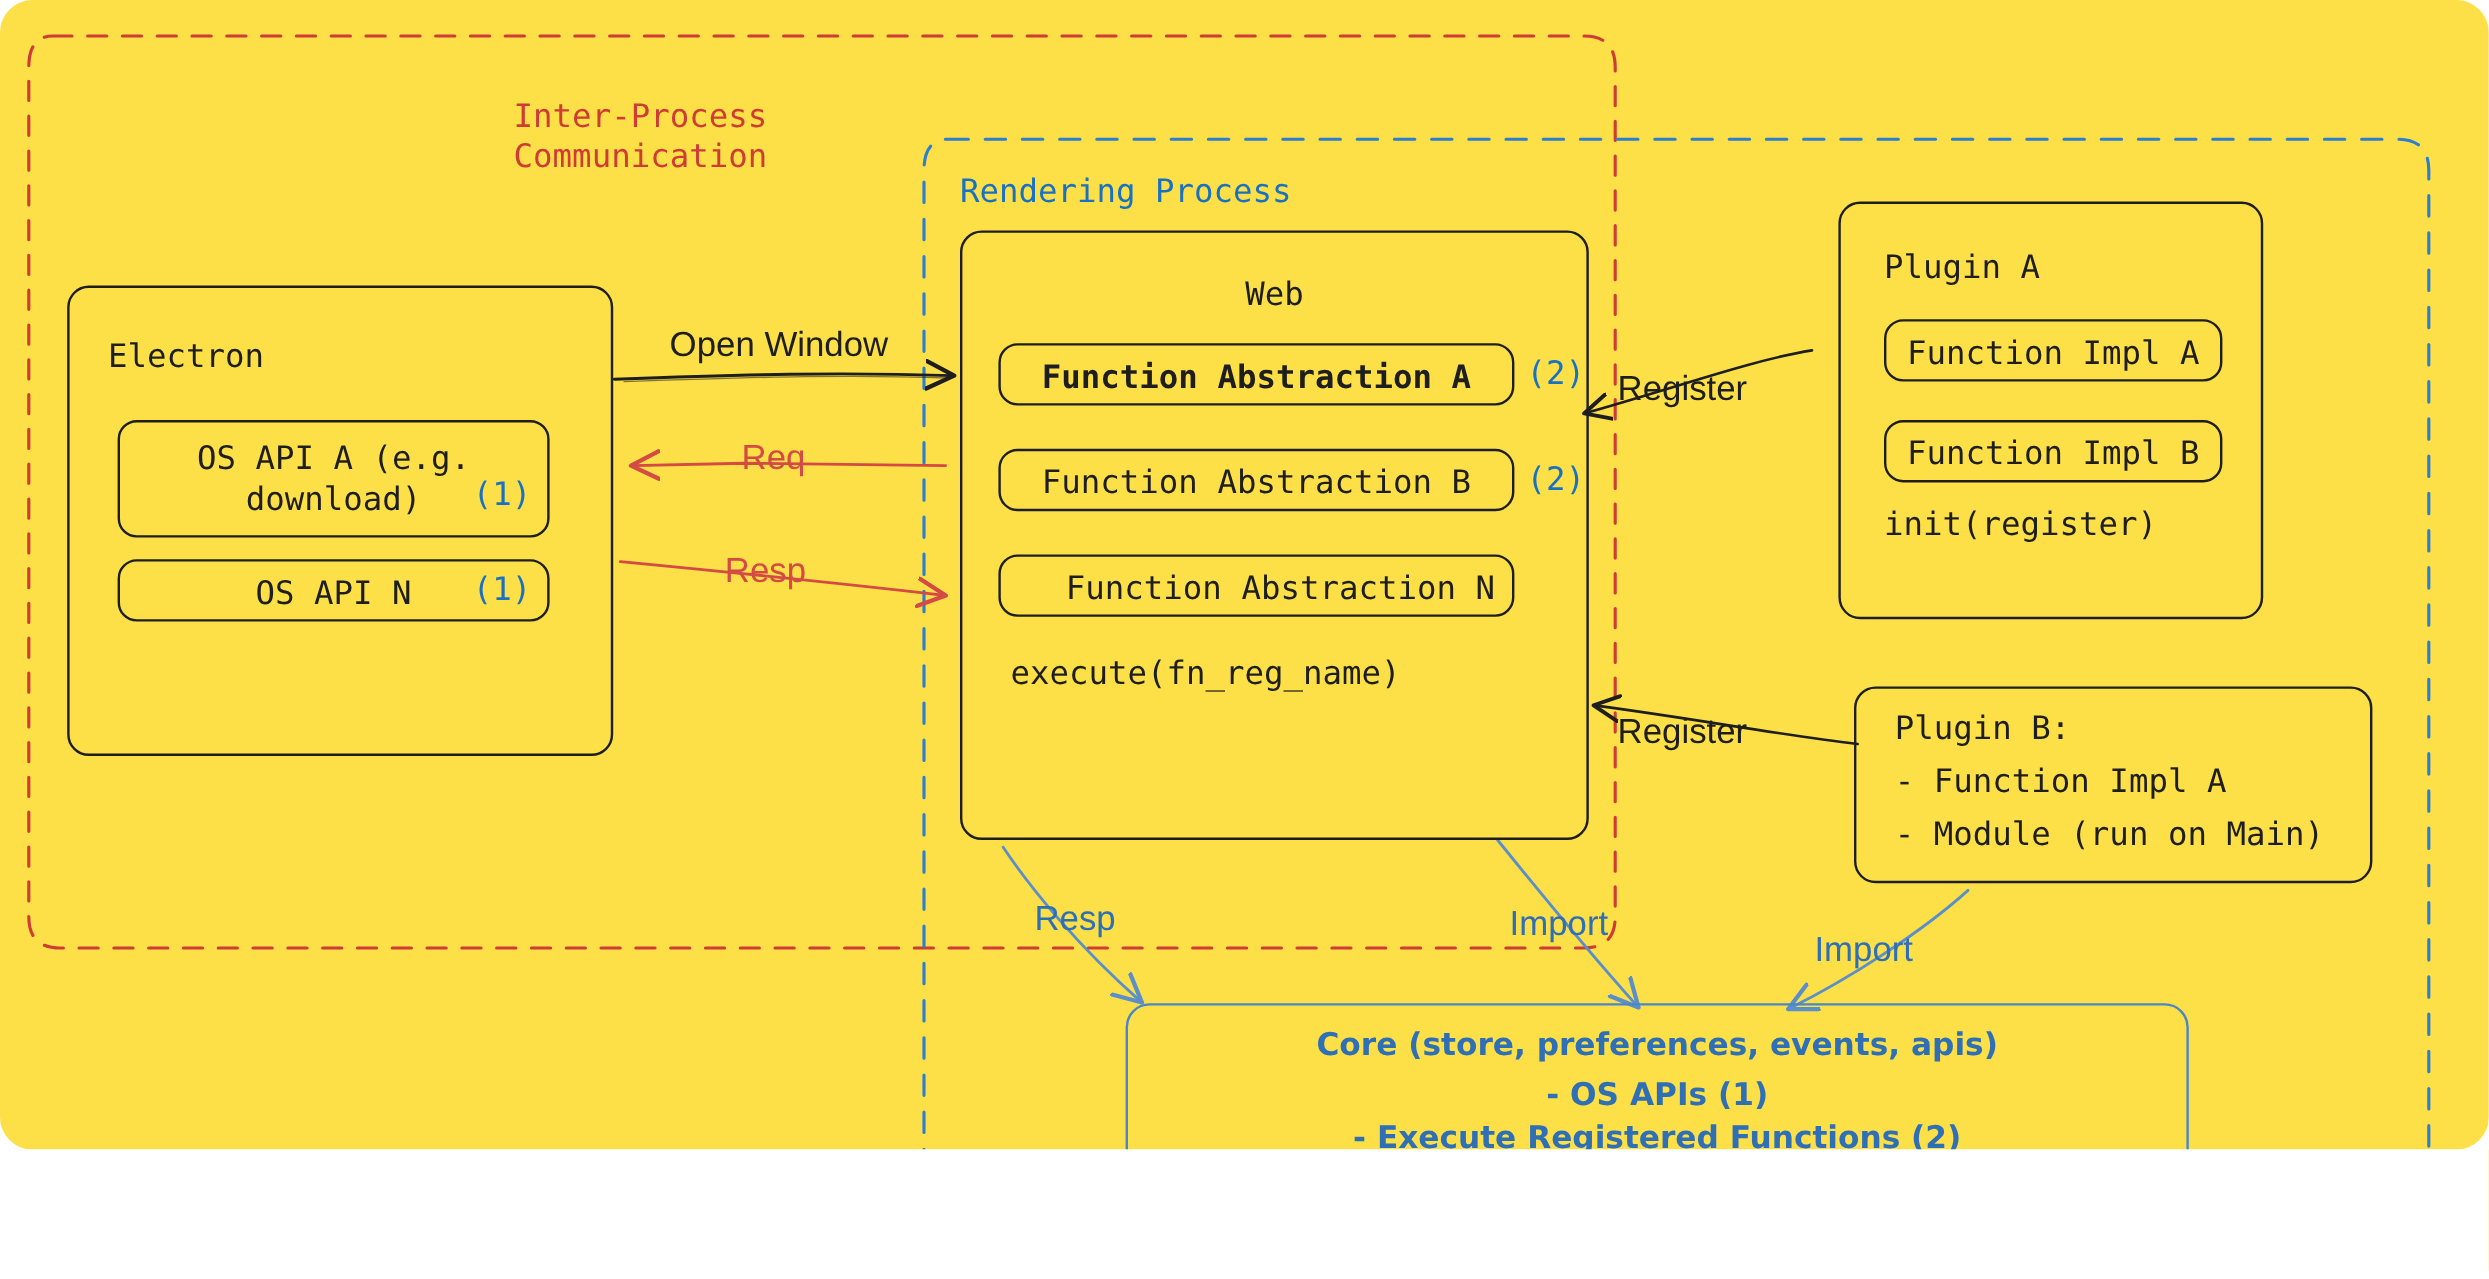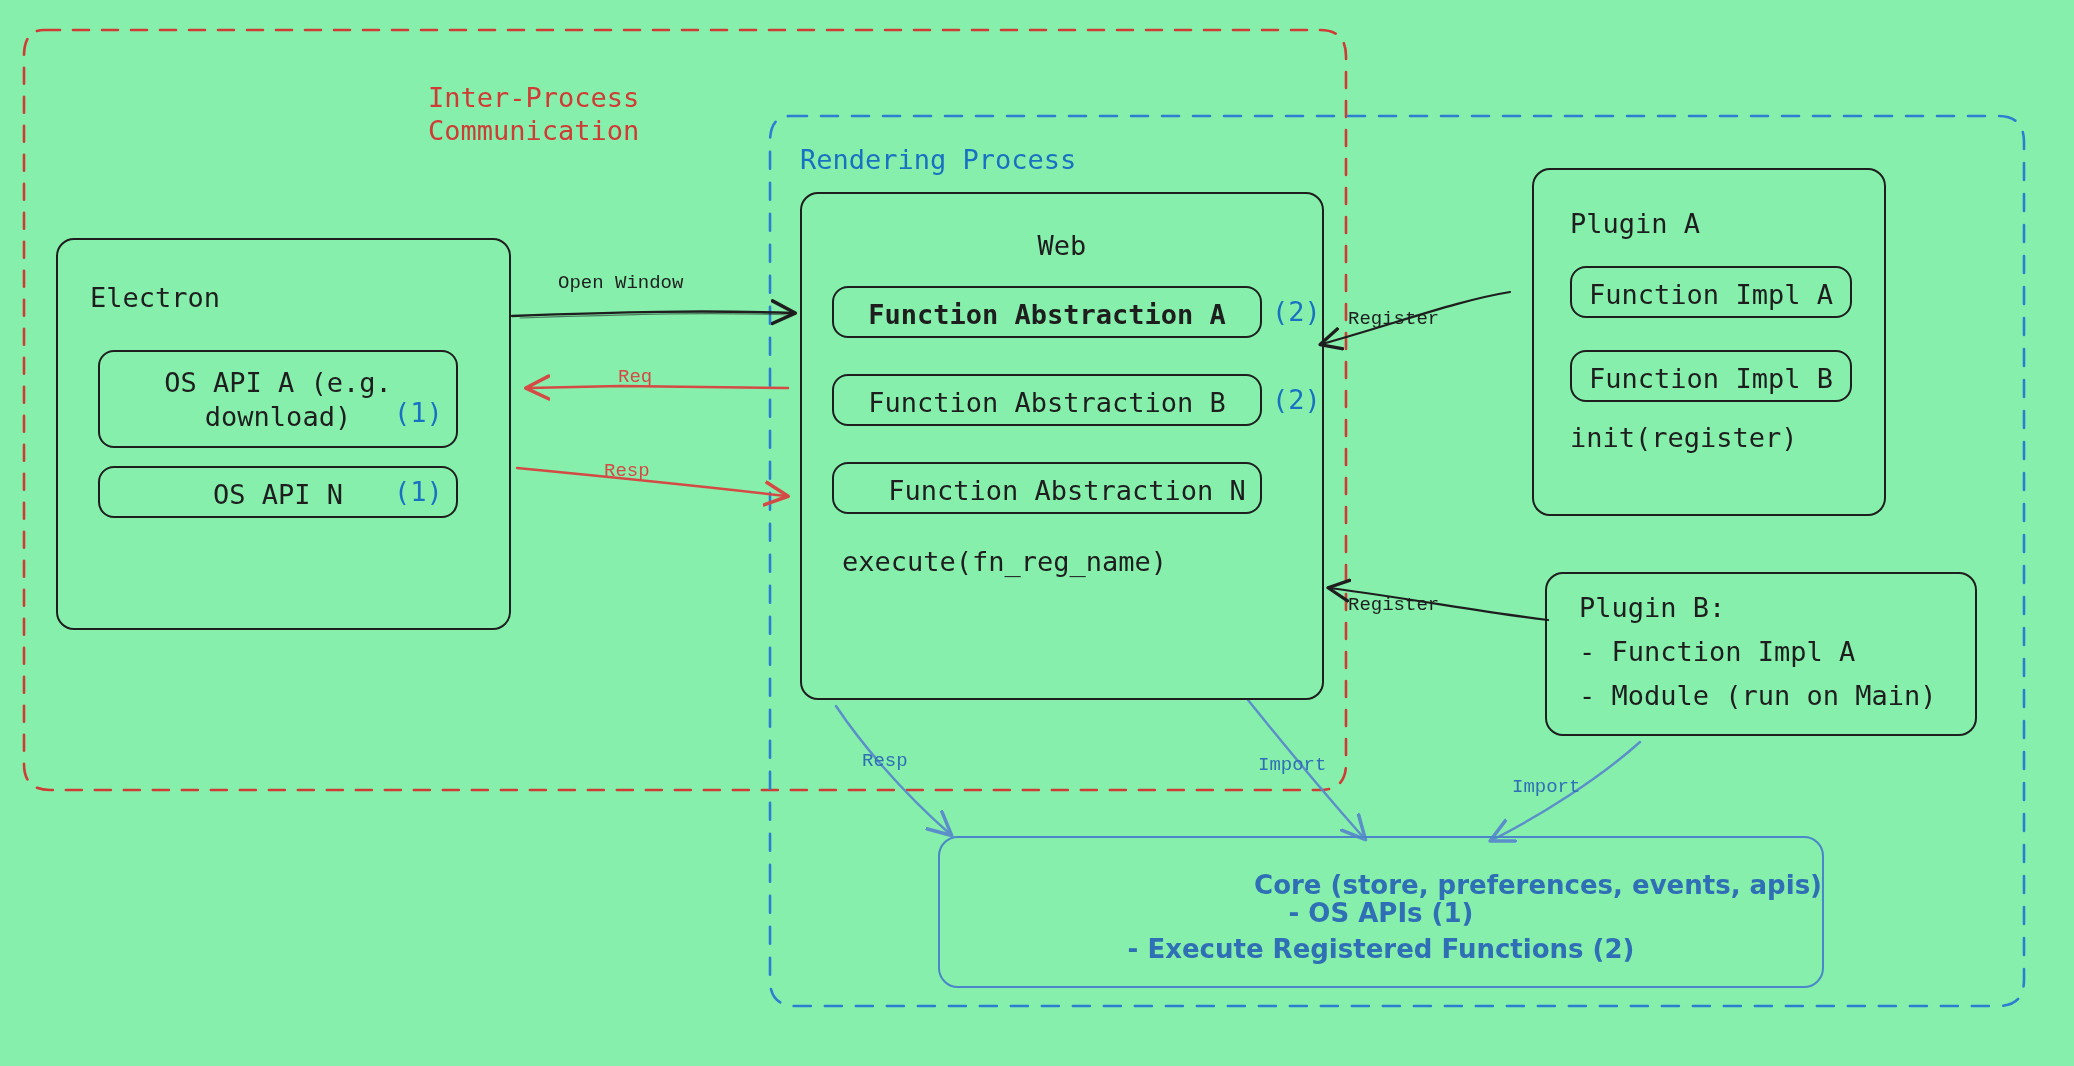--- a/index.html
+++ b/index.html
@@ -7,23 +7,24 @@
     margin: 0;
     padding: 0;
     background: #ffffff;
   }
   body {
     font-family: "DejaVu Sans Mono", "Liberation Mono", monospace;
   }
   #canvas {
     position: relative;
     width: 2074px;
-    height: 1066px;
-    background: #86efac;
+    height: 958px;
+    background: #fde047;
     overflow: hidden;
+    border-radius: 27px;
   }
   svg.layer {
     position: absolute;
     left: 0;
     top: 0;
     width: 2074px;
     height: 1066px;
     pointer-events: none;
   }
 
@@ -88,22 +89,22 @@
     font-weight: bold;
     font-size: 26px;
     line-height: 1.34;
     color: #2f6fb5;
     white-space: pre;
   }
 
   
   .edge-label {
     position: absolute;
-    font-family: Liberation Mono, monospace;
-    font-size: 19px;
+    font-family: Liberation Sans, sans-serif;
+    font-size: 29px;
     white-space: pre;
   }
   .edge-label.black { color: #1e1e1e; }
   .edge-label.red   { color: #d44a44; }
   .edge-label.blue  { color: #2f6fb5; }
 </style>
 </head>
 <body>
 
 <div id="canvas">
@@ -200,21 +201,21 @@
     </div>
 
     <div class="box inner" style="left:36px; top:180px; width:282px; height:52px;">
       <div class="cell-text" style="top:10px;">Function Impl B</div>
     </div>
 
     <div class="box-title" style="left:36px; top:252px;">init(register)</div>
   </div>
 
   <div class="box core" style="left:938px; top:836px; width:886px; height:152px;">
-    <div class="core-text" style="top:30px;text-align:right;">Core (store, preferences, events, apis)</div>
+    <div class="core-text" style="top:16px;">Core (store, preferences, events, apis)</div>
     <div class="core-text" style="top:58px;">- OS APIs (1)</div>
     <div class="core-text" style="top:94px;">- Execute Registered Functions (2)</div>
   </div>
 
   <div class="edge-label black" style="left:558px; top:272px;">Open Window</div>
 
   <div class="edge-label red" style="left:618px; top:366px;">Req</div>
 
   <div class="edge-label red" style="left:604px; top:460px;">Resp</div>
 

